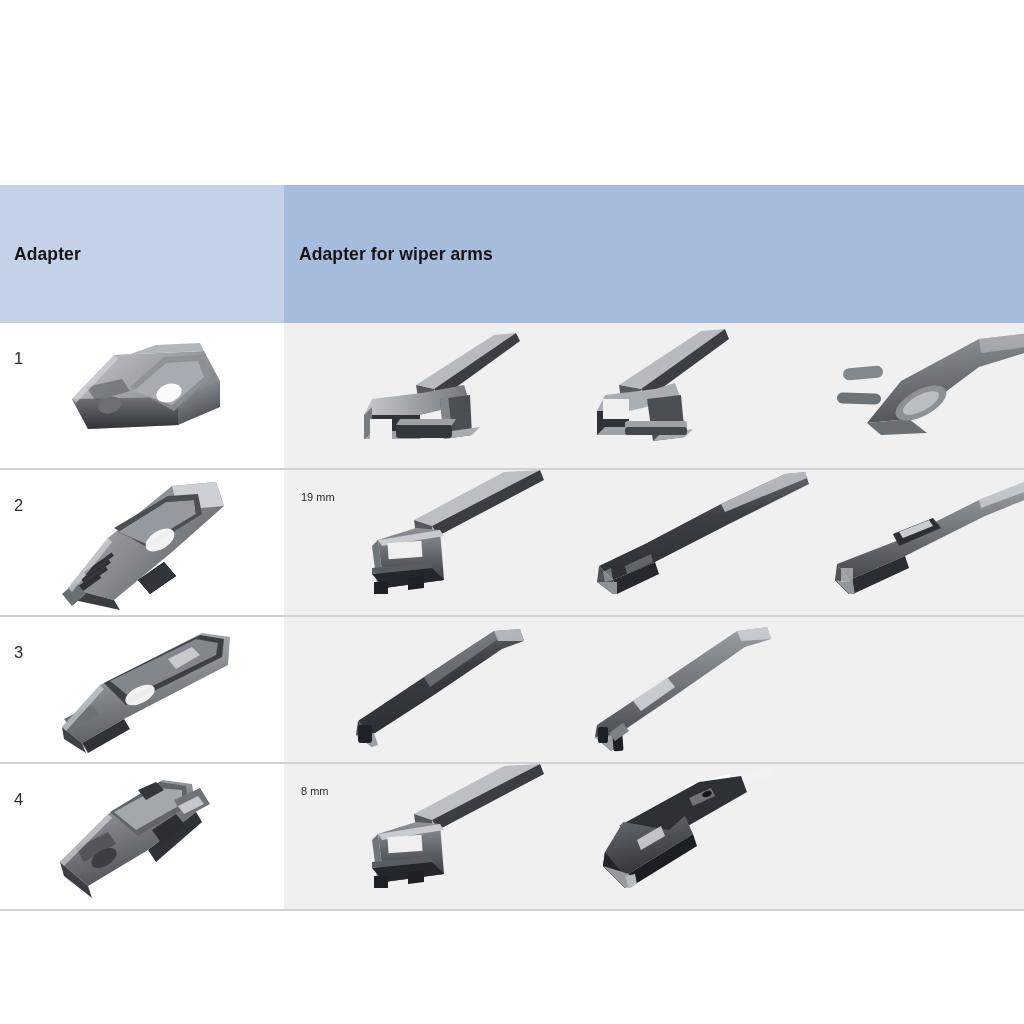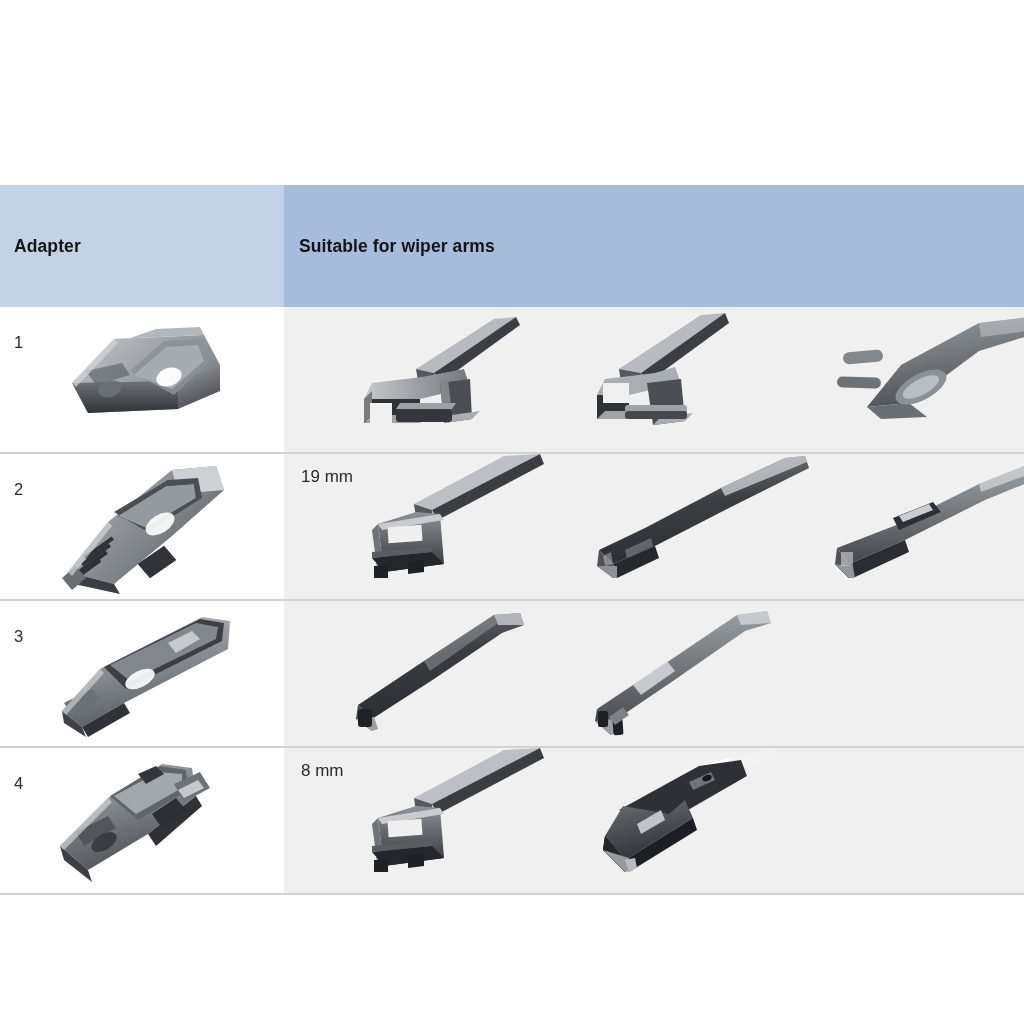--- a/index.html
+++ b/index.html
@@ -28,21 +28,21 @@
   }
   .tbl {
     width: 1024px;
     border-collapse: collapse;
     table-layout: fixed;
   }
   .col-adapter { width: 284px; }
   .col-arms { width: 740px; }
 
   thead th {
-    padding: 8px;
+    padding: 16px;
     margin: 0;
     height: 106px;
     vertical-align: middle;
     text-align: left;
     font-size: 17.5px;
     font-weight: bold;
     letter-spacing: 0.1px;
     color: #141414;
   }
   th.h-adapter {
@@ -85,22 +85,22 @@
   .adapter-art {
     position: absolute;
     left: 52px;
     top: 6px;
     width: 190px;
     height: 135px;
   }
   .mmlabel {
     position: absolute;
     left: 17px;
-    top: 14px;
-    font-size: 17px;
+    top: 22px;
+    font-size: 11px;
     font-weight: normal;
     color: #2b2b2b;
     line-height: 1;
     white-space: nowrap;
   }
   .arms-row {
     position: absolute;
     left: 0;
     top: 0;
     width: 740px;
@@ -124,21 +124,21 @@
 
   <div class="table-wrap">
     <table class="tbl">
       <colgroup>
         <col class="col-adapter">
         <col class="col-arms">
       </colgroup>
       <thead>
         <tr>
           <th class="h-adapter">Adapter</th>
-          <th class="h-arms">Suitable for wiper arms</th>
+          <th class="h-arms">Adapter for wiper arms</th>
         </tr>
       </thead>
       <tbody>
 
         <tr>
           <td class="c-adapter">
             <div class="rownum">1</div>
             <div class="adapter-art">
               <svg width="190" height="135" viewBox="0 0 190 135">
                 <defs>

